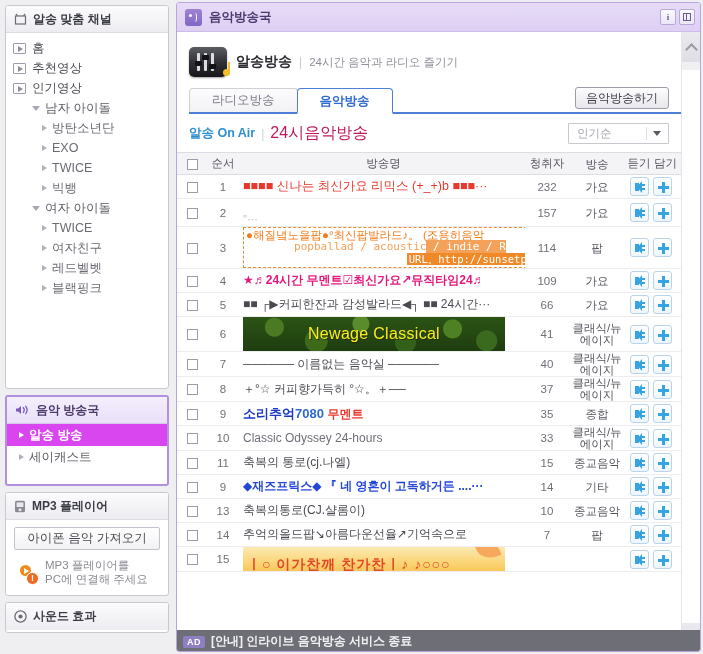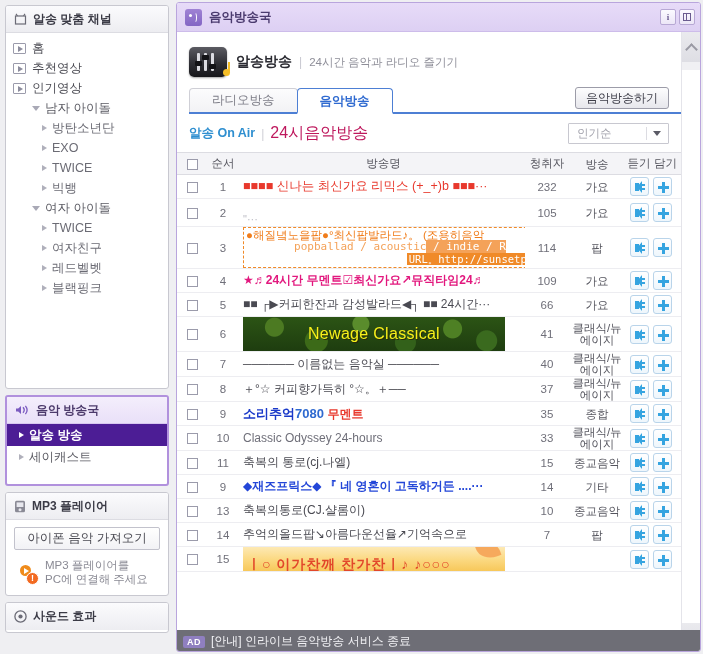--- a/index.html
+++ b/index.html
@@ -70,21 +70,21 @@
 
   
   #panel-station { border: 2px solid #b191dd; }
   #panel-station .panel-hd {
     background: linear-gradient(to bottom, #f4eefc 0%, #e9e0f8 100%);
     border-bottom: 1px solid #d7c7ef; color: #4c3a6b;
   }
   #panel-station .panel-body { padding: 0; height: 60px; }
   .st-item { display: flex; align-items: center; height: 22px; padding-left: 12px;
     font-size: 12.5px; color: #5a5a62; }
-  .st-item.active { background: #4c1d95; color: #fff; font-weight: bold; }
+  .st-item.active { background: #d946ef; color: #fff; font-weight: bold; }
   .st-item.active .tri-r { border-left-color: #fff; }
 
   
   #panel-mp3 .panel-body { padding: 7px 8px 9px 8px; }
   .mp3-btn {
     display: block; width: 100%; height: 23px; line-height: 21px;
     text-align: center; font-size: 12.5px; color: #4a4a52;
     background: linear-gradient(to bottom, #ffffff 0%, #f2f2f5 100%);
     border: 1px solid #c2c2cc; border-radius: 2px; cursor: pointer;
   }
@@ -296,21 +296,21 @@
 
   
   #statusbar {
     position: absolute; left: 0; bottom: 0; right: 0; height: 23px;
     background: #6e6e76; display: flex; align-items: center; padding-left: 6px;
   }
   #statusbar .adbadge {
     background: #8f7fc0; color: #fff; font-size: 9px; font-weight: bold;
     padding: 1px 4px; border-radius: 2px; margin-right: 6px; letter-spacing: .5px;
   }
-  #statusbar .msg { color: #f2f2f5; font-size: 12px; }
+  #statusbar .msg { color: #f2f2f5; font-size: 12px; font-weight: bold; }
 </style>
 </head>
 <body>
 
 <div id="app">
 
   <div id="sidebar">
 
     <div class="panel" id="panel-channel">
       <div class="panel-hd">
@@ -513,21 +513,21 @@
                 <td class="c-name"><span class="t-red">■■■■ 신나는 최신가요 리믹스 (+_+)b ■■■···</span></td>
                 <td class="c-lis">232</td>
                 <td class="c-cat">가요</td>
                 <td class="c-play"><span class="ibtn"><span class="spk2"></span><span class="wv"></span><span class="wv2"></span></span></td>
                 <td class="c-save"><span class="ibtn"><span class="pv"></span><span class="ph"></span></span></td>
               </tr>
               <tr class="row-tall">
                 <td class="c-chk"><span class="cbx"></span></td>
                 <td class="c-num">2</td>
                 <td class="c-name"><span class="t-quiet" style="display:inline-block;margin-top:14px">"···</span></td>
-                <td class="c-lis">105</td>
+                <td class="c-lis">157</td>
                 <td class="c-cat">가요</td>
                 <td class="c-play"><span class="ibtn"><span class="spk2"></span><span class="wv"></span><span class="wv2"></span></span></td>
                 <td class="c-save"><span class="ibtn"><span class="pv"></span><span class="ph"></span></span></td>
               </tr>
               <tr class="row-tall">
                 <td class="c-chk"><span class="cbx"></span></td>
                 <td class="c-num">3</td>
                 <td class="c-name">
                   <div class="orange-box">
                     <div class="l1">●해질녘노을팝●°최신팝발라드♪。 (조용히음악</div>

